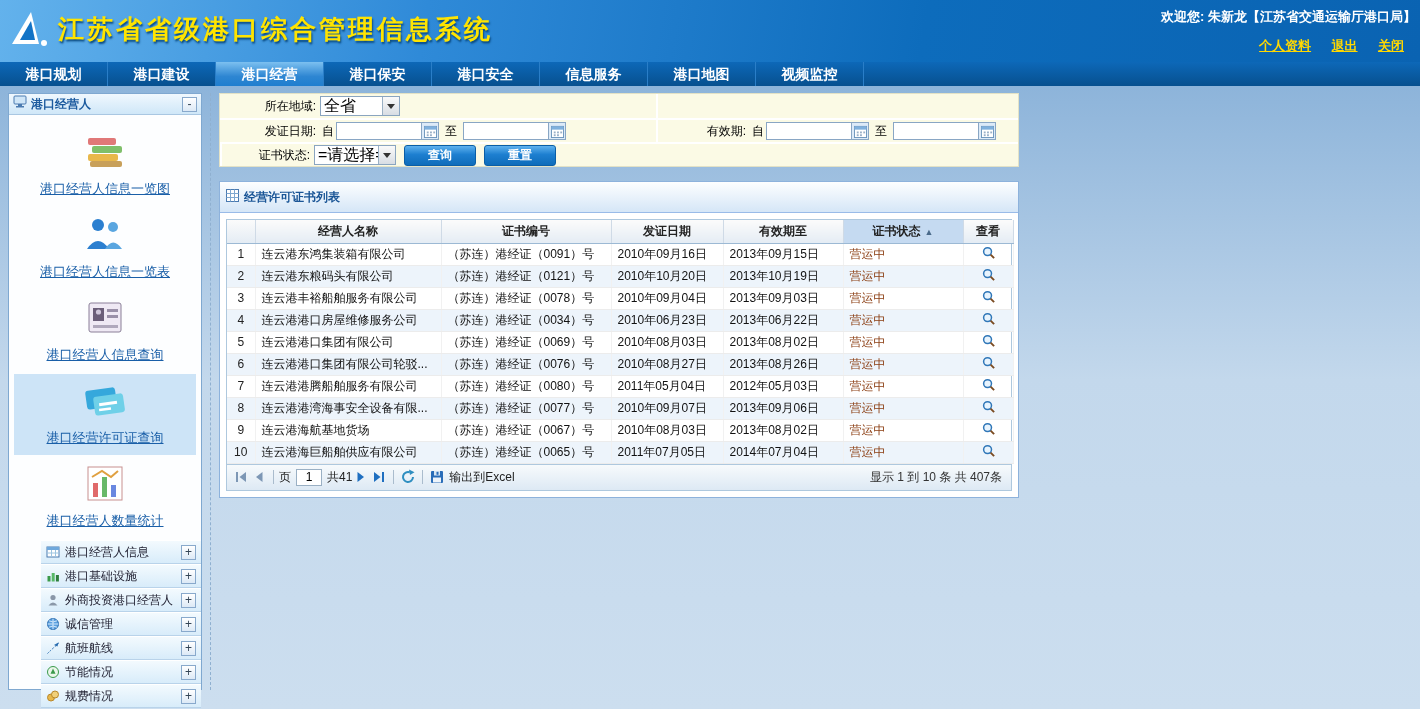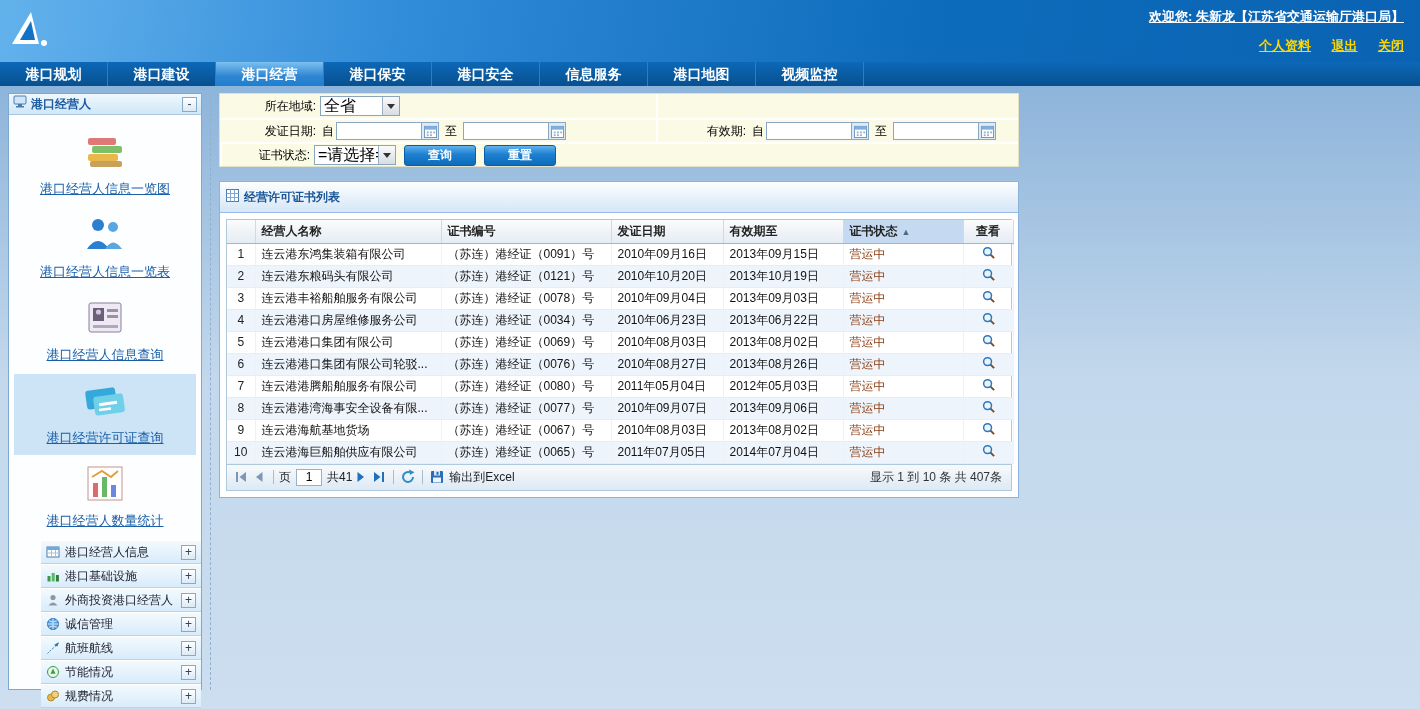--- a/index.html
+++ b/index.html
@@ -15,21 +15,21 @@
   .top-header {
     height:62px; position:relative;
     background:linear-gradient(100deg,#63b2ec 0%,#2f8ad8 30%,#0d6cbc 65%,#0a63b2 100%);
   }
   .logo { position:absolute; left:8px; top:8px; width:42px; height:42px; }
   .app-title {
     position:absolute; left:58px; top:12px;
     color:#ffe400; font-size:26px; font-weight:bold; letter-spacing:3px;
     text-shadow:1px 2px 2px #07477e;
   }
-  .welcome { position:absolute; right:16px; top:8px; color:#fff; font-size:13px; font-weight:bold;text-decoration:underline; }
+  .welcome { position:absolute; right:4px; top:8px; color:#fff; font-size:13px; font-weight:bold; }
   .header-links { position:absolute; right:16px; top:36px; }
   .header-links a { color:#ffd800; font-size:13px; font-weight:bold; margin-left:16px; text-decoration:underline; cursor:pointer; }
 
   
   .nav-bar { height:24px; background:linear-gradient(180deg,#0d68b8,#07508f); display:flex; }
   .nav-tab {
     width:108px; text-align:center; line-height:24px; color:#fff; font-size:14px; font-weight:bold;
     border-right:1px solid #2a7ec8; cursor:pointer; white-space:nowrap;
   }
   .nav-tab.active { background:linear-gradient(180deg,#7cc0f0,#2e86d2 60%,#1f7ecf); }
@@ -108,21 +108,21 @@
     height:31px; background:linear-gradient(180deg,#fdfeff,#d5e6f7);
     border-bottom:1px solid #99bbe8; display:flex; align-items:center; gap:5px; padding:8px 6px;
     color:#1a5596; font-size:12px; font-weight:bold;
   }
   .grid-body { padding:6px; }
   .grid-inner { border:1px solid #aec8de; }
   .grid-table { width:100%; border-collapse:collapse; table-layout:fixed; font-size:12px; }
   .grid-table th {
     height:23px; background:linear-gradient(180deg,#fbfbfb,#e4ecf4);
     border-right:1px solid #cfdae6; border-bottom:1px solid #9cb9d4;
-    font-weight:bold; color:#222; text-align:left; padding:0 6px; white-space:nowrap; cursor:pointer;
+    font-weight:bold; color:#222; text-align:center; padding:0 6px; white-space:nowrap; cursor:pointer;
   }
   .grid-table th.sorted { background:#c5daf1; }
   .grid-table th.center { text-align:center; }
   .sort-arrow { font-size:9px; color:#4a6a8a; margin-left:4px; }
   .grid-table td {
     height:22px; padding:0 6px; color:#111; white-space:nowrap; overflow:hidden;
     border-bottom:1px solid #ececec; border-right:1px solid #f1f1f1;
   }
   .grid-table tr.alt td { background:#edf4fb; }
   td.rownum { text-align:center; color:#222; }
@@ -148,20 +148,21 @@
 <div class="page">
 
   <header class="top-header">
     <span class="logo">
       <svg width="42" height="42" viewBox="0 0 42 42">
         <path d="M4 36 L23 4 L31 36 Z" fill="#ffffff"></path>
         <path d="M12 32 L23 13 L27 32 Z" fill="#1273c6"></path>
         <circle cx="36" cy="35" r="3" fill="#ffffff"></circle>
       </svg>
     </span>
+    <div class="app-title">江苏省省级港口综合管理信息系统</div>
     <div class="welcome">欢迎您: 朱新龙【江苏省交通运输厅港口局】</div>
     <div class="header-links">
       <a>个人资料</a>
       <a>退出</a>
       <a>关闭</a>
     </div>
   </header>
 
   <nav class="nav-bar">
     <div class="nav-tab">港口规划</div>

